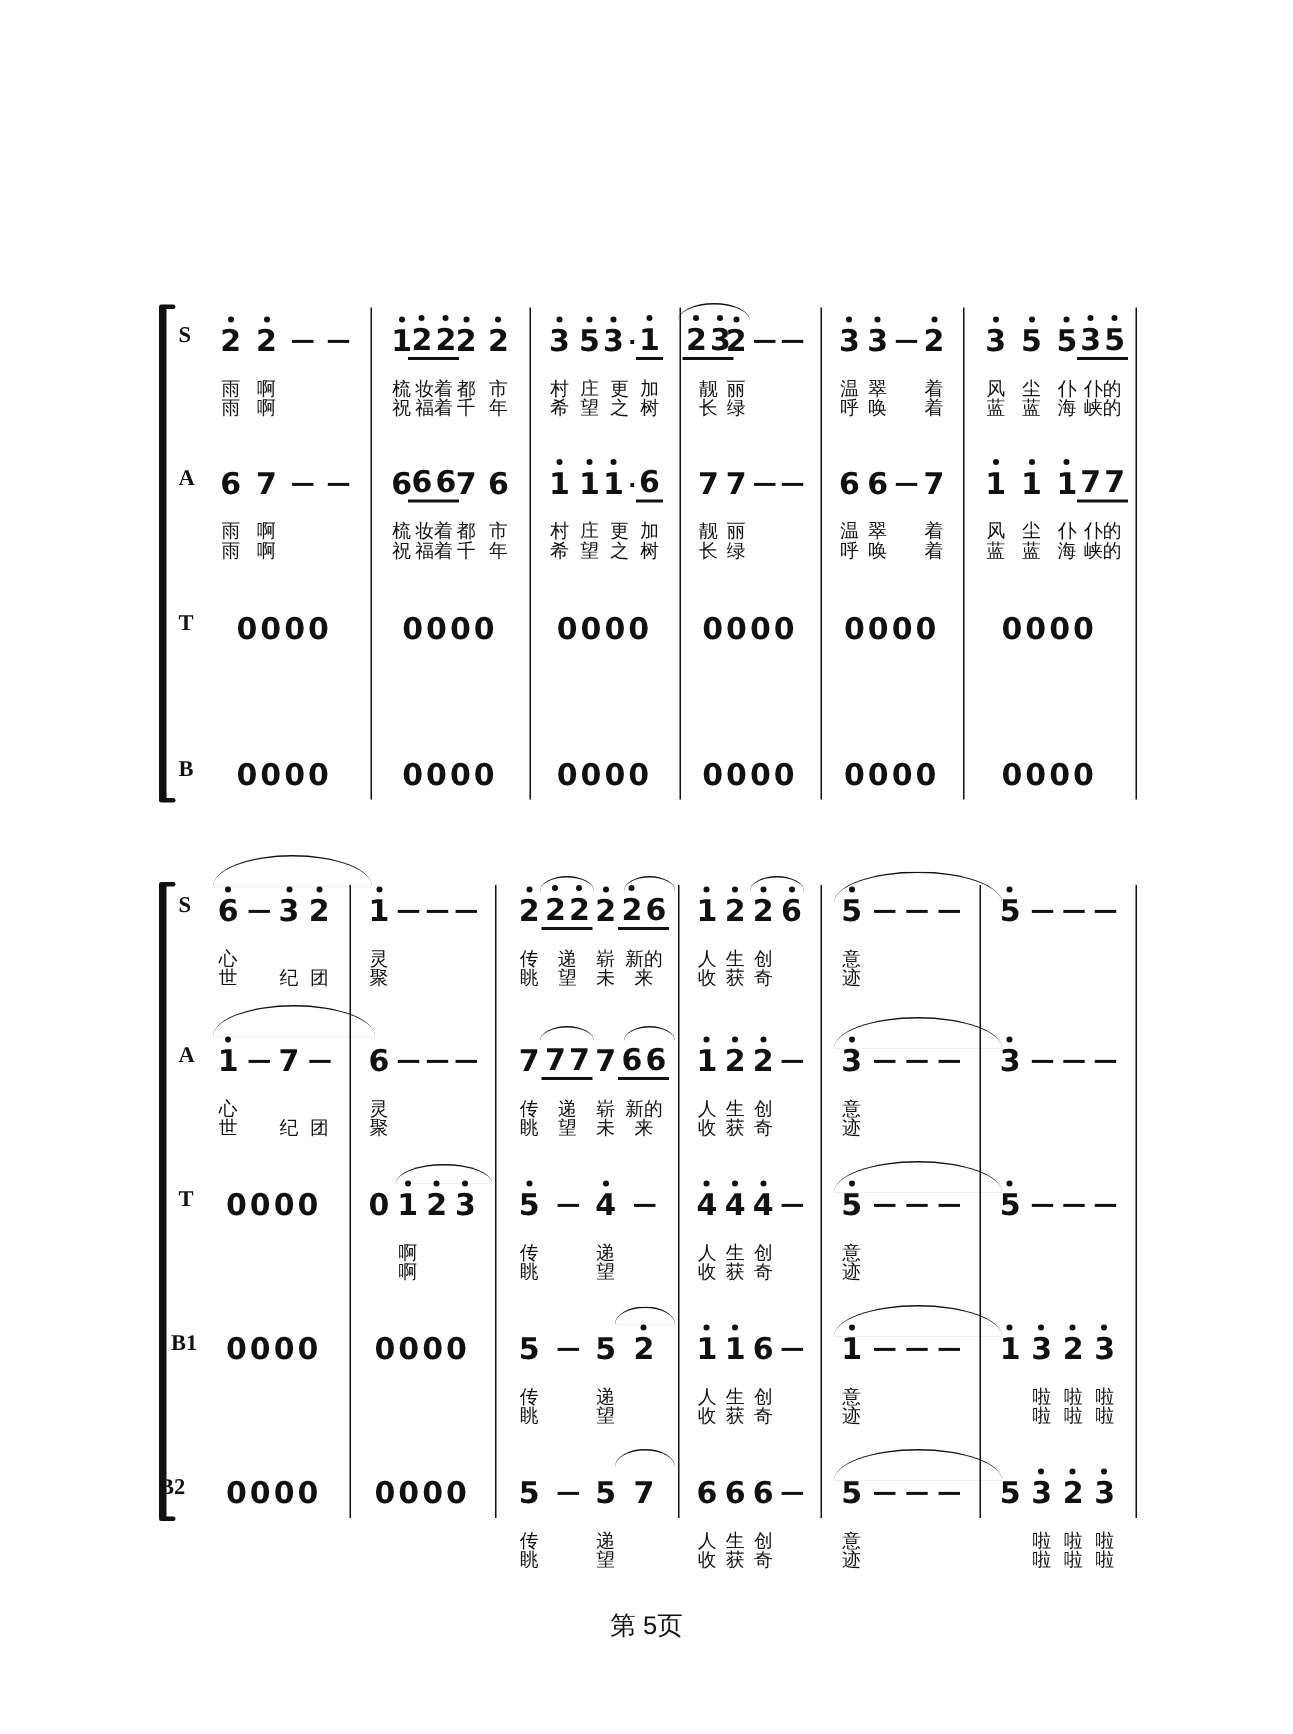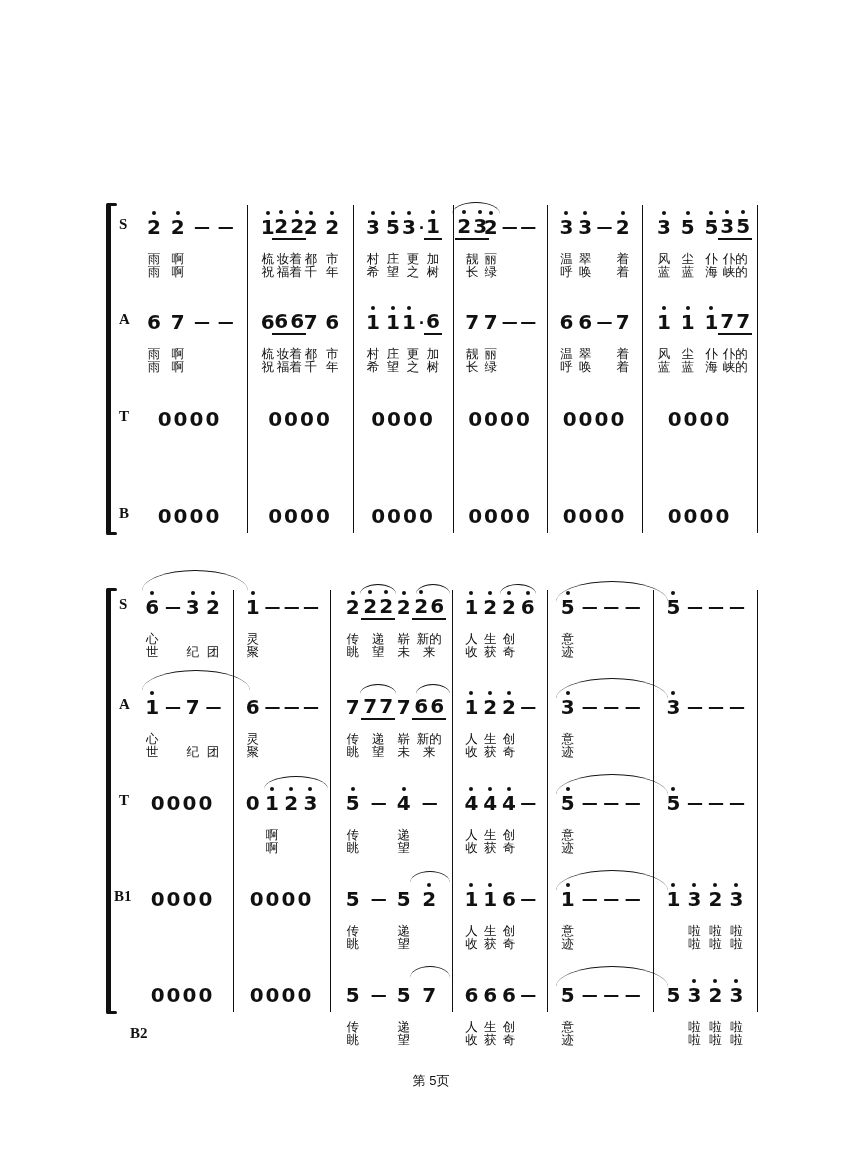--- a/index.html
+++ b/index.html
@@ -50,21 +50,21 @@
     font-size:12.5px;line-height:14px;white-space:nowrap;text-align:center;
     font-family:"Liberation Sans",sans-serif;color:#111;
   }
   .arc{
     position:absolute;
     border-top:1.6px solid #111;
     border-radius:50% 50% 0 0 / 100% 100% 0 0;
   }
   .footer{
     position:absolute;left:0;right:0;top:1072px;text-align:center;
-    font-size:13px;color:#111;font-family:"Liberation Sans",sans-serif;
+    font-size:17px;color:#111;font-family:"Liberation Sans",sans-serif;
   }
 </style>
 </head>
 <body>
 
 <div class="page">
   <div id="score">
       <div class="system" style="left: 106px; top: 205px; width: 651px; height: 328px;">
         <div class="sysbar" style="height: 328px;"></div>
         <div class="barline" style="left: 141px; height: 328px;"></div>
@@ -1686,21 +1686,21 @@
               <div class="lyr">啦</div>
             </div>
             <div class="slot">
               <div class="lyr">啦</div>
             </div>
             <div class="slot">
               <div class="lyr">啦</div>
             </div>
           </div>
         </div>
-        <div class="vlabel" style="left: 24px; top: 395px; margin-top: 41px;">B2</div>
+        <div class="vlabel" style="left: 0; top: 395px;">B2</div>
         <div class="measure" style="left: 6px; width: 121px; top: 392px; height: 66px;">
           <div class="mrow notesrow" style="padding-left: 30px; padding-right: 10px;">
             <div class="slot">
               <div class="tok" style="display: inline-flex;">
                 <div class="rest">0000</div>
               </div>
             </div>
           </div>
         </div>
         <div class="measure" style="left: 127px; width: 97px; top: 392px; height: 66px;">

